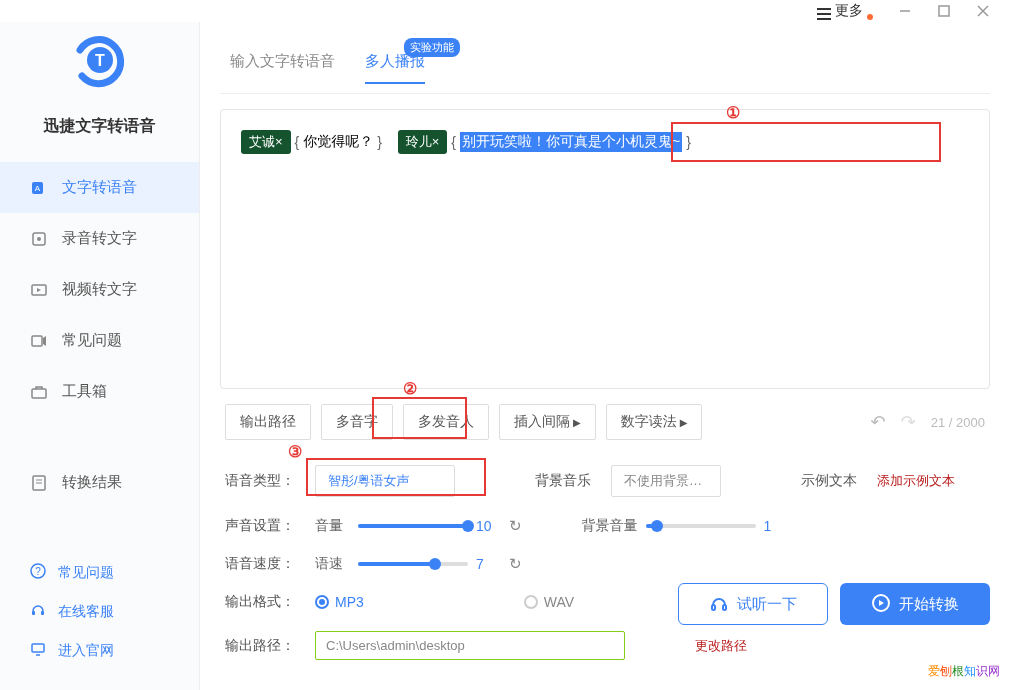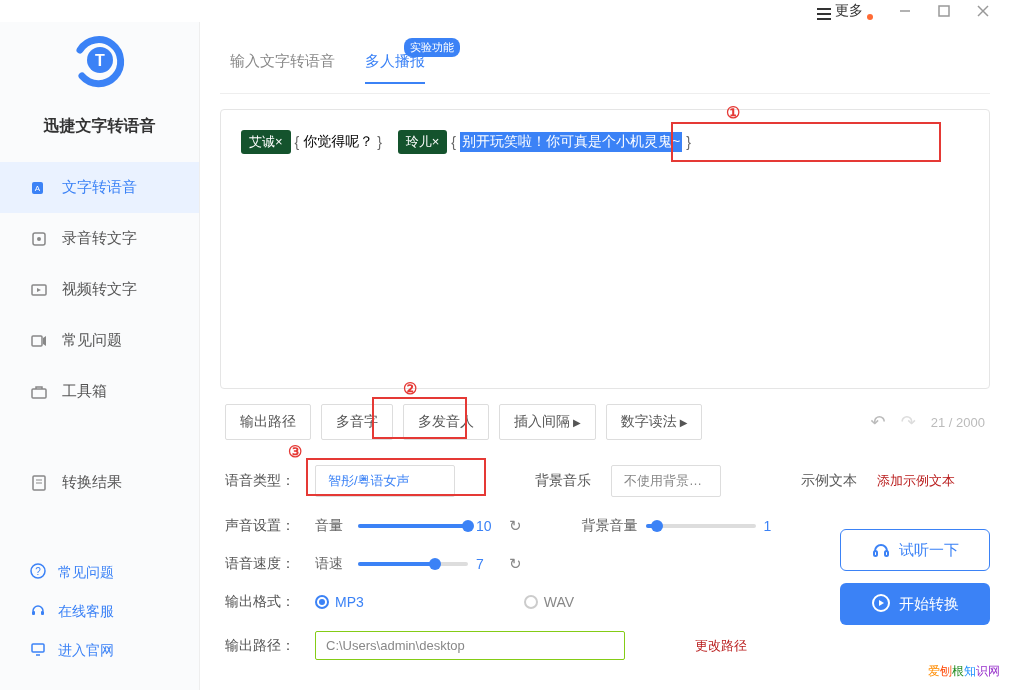--- a/index.html
+++ b/index.html
@@ -66,21 +66,21 @@
 .slider-val { color: #3b82f6; width: 25px; }
 .reset-icon { color: #888; font-size: 15px; cursor: pointer; }
 .radio-wrap { display: inline-flex; align-items: center; gap: 6px; margin-right: 20px; cursor: pointer; }
 .radio { width: 14px; height: 14px; border: 2px solid #ccc; border-radius: 50%; display: inline-block; position: relative; }
 .radio.checked { border-color: #3b82f6; }
 .radio.checked::after { content: ''; position: absolute; width: 6px; height: 6px; background: #3b82f6; border-radius: 50%; top: 2px; left: 2px; }
 .path-input { border: 1px solid #84cc16; padding: 6px 10px; width: 310px; font-size: 13px; color: #888; border-radius: 2px; }
 .red-box-3 { position: absolute; border: 2px solid #e53935; top: 3px; left: 86px; width: 180px; height: 38px; pointer-events: none; }
 .circle-3 { top: -13px; left: 68px; }
 
-.action-buttons { position: absolute; right: 20px; bottom: 65px; display: flex; flex-direction: column; gap: 12px; }
+.action-buttons { position: absolute; right: 20px; bottom: 65px; display: flex; flex-direction: row; gap: 12px; }
 .action-btn { width: 150px; height: 42px; border-radius: 6px; display: flex; align-items: center; justify-content: center; gap: 8px; font-size: 15px; cursor: pointer; }
 .btn-preview { border: 1px solid #3b82f6; color: #3b82f6; background: #fff; }
 .btn-convert { background: #3b82f6; color: #fff; border: none; }
 
 .watermark { position: absolute; right: 10px; bottom: 10px; font-size: 12px; }
 .watermark span:nth-child(1){color:#ff8c00;} .watermark span:nth-child(2){color:#ff4500;} .watermark span:nth-child(3){color:#228b22;} .watermark span:nth-child(4){color:#1e90ff;} .watermark span:nth-child(5){color:#9932cc;}
 </style>
 </head>
 <body>
 

